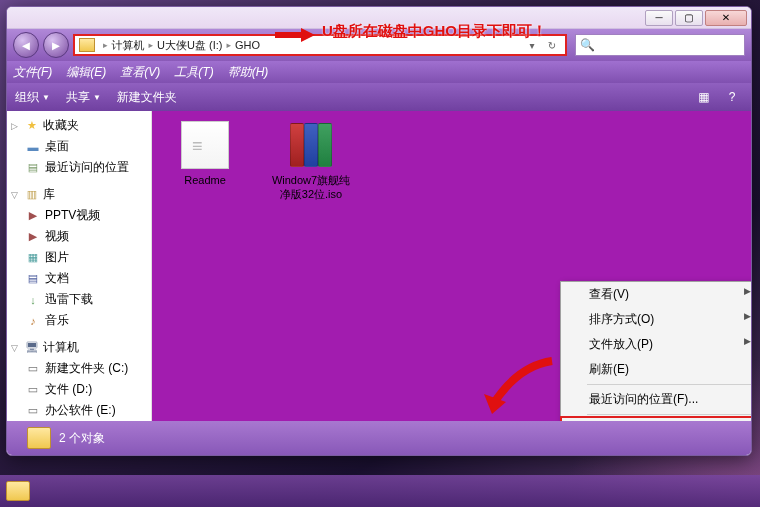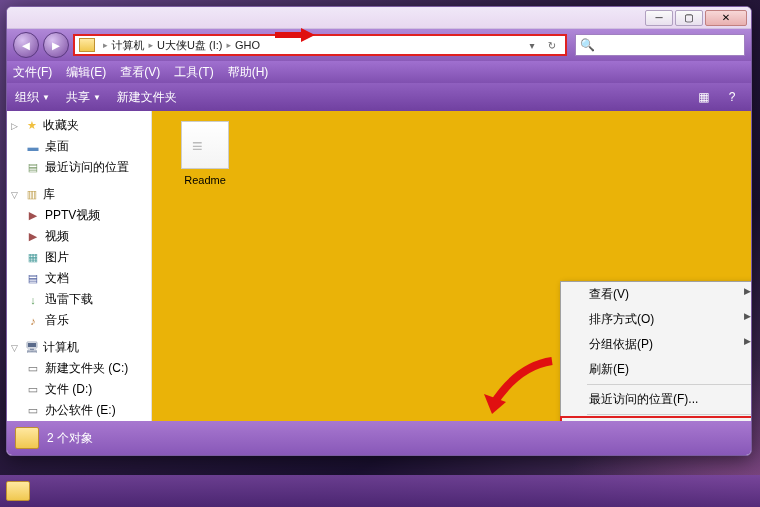--- a/index.html
+++ b/index.html
@@ -20,59 +20,59 @@
 .addr-sep { color: #888; margin: 0 4px; font-size: 9px; }
 .addr-seg { color: #222; cursor: pointer; }
 .addr-tail { flex: 1; }
 .addr-tools { display: flex; gap: 2px; }
 .addr-tool { width: 18px; font-size: 10px; color: #666; text-align: center; cursor: pointer; }
 .searchbox { width: 170px; height: 22px; background: #fff; border: 1px solid #a080c0; margin-left: 4px; display: flex; align-items: center; padding: 0 4px; font-size: 11px; }
 .search-icon { color: #888; font-size: 12px; }
 .search-ph { color: #999; margin-left: 4px; flex: 1; }
 
 .menubar { height: 22px; background: linear-gradient(to bottom, #a070d0, #8050b0); display: flex; align-items: center; padding: 0 6px; gap: 14px; font-size: 12px; color: #fff; }
-.menu-item { cursor: pointer; }
+.menu-item { cursor: pointer; font-style: italic; }
 
 .toolbar { height: 28px; background: linear-gradient(to bottom, #9060c0, #7040a0); display: flex; align-items: center; padding: 0 8px; gap: 16px; font-size: 12px; color: #fff; }
 .tool-item { cursor: pointer; display: flex; align-items: center; gap: 3px; text-align: center; }
 .tool-right { margin-left: auto; display: flex; gap: 6px; }
 .tool-icon-btn { width: 22px; height: 20px; display: flex; align-items: center; justify-content: center; cursor: pointer; font-size: 12px; }
 
 .body { flex: 1; display: flex; overflow: hidden; background: #fff; }
 
 .sidebar { width: 145px; background: #fff; border-right: 1px solid #e0e0e0; overflow-y: auto; padding: 4px 0; font-size: 12px; }
 .tree-group { margin-bottom: 6px; }
 .tree-head { display: flex; align-items: center; padding: 2px 4px; cursor: pointer; gap: 3px; }
 .tree-head .chev { width: 10px; font-size: 9px; color: #888; }
 .tree-item { display: flex; align-items: center; padding: 2px 4px 2px 18px; cursor: pointer; gap: 4px; }
 .ti-icon { width: 16px; height: 14px; display: inline-flex; align-items: center; justify-content: center; font-size: 11px; }
 .ic-fav { color: #f0c040; } .ic-desk { color: #5a8ac0; } .ic-rec { color: #7a9a6a; }
 .ic-lib { color: #c0a050; } .ic-vid { color: #a05050; } .ic-pic { color: #50a0a0; }
 .ic-doc { color: #5060a0; } .ic-dl { color: #60a060; } .ic-mus { color: #c08040; }
 .ic-pc { color: #5a6a8a; } .ic-hdd { color: #7a7a7a; }
 
-.content { flex: 1; position: relative; background: #eab308; padding: 10px; }
+.content { flex: 1; position: relative; background: #a21caf; padding: 10px; }
 .file-grid { display: flex; gap: 20px; align-items: flex-start; }
 .file-item { width: 86px; text-align: center; cursor: pointer; }
 .file-icon { width: 48px; height: 48px; margin: 0 auto 4px; display: flex; align-items: center; justify-content: center; }
 .fi-txt { background: linear-gradient(#fff,#f4f4f4); border: 1px solid #ccc; position: relative; }
 .fi-txt::before { content:""; position: absolute; top:0; right:0; border-style: solid; border-width: 0 10px 10px 0; border-color: transparent #fff transparent transparent; }
 .fi-txt::after { content:"≡"; position:absolute; top:14px; left:10px; color:#bbb; font-size:18px; }
 .fi-iso { display: flex; gap: -6px; }
 .book { width: 14px; height: 44px; border-radius: 2px; border: 1px solid rgba(0,0,0,0.2); }
 .b1{background:linear-gradient(#d04040,#a02020);} .b2{background:linear-gradient(#4060c0,#2040a0);} .b3{background:linear-gradient(#40a060,#208040);}
 .file-label { font-size: 11px; line-height: 1.3; word-break: break-all; }
 
 .context-menu { position: absolute; top: 170px; left: 408px; width: 210px; background: #f4f4f4; border: 1px solid #a0a0a0; box-shadow: 2px 2px 6px rgba(0,0,0,0.3); font-size: 12px; }
 .cm-item { padding: 4px 18px 4px 28px; display: flex; justify-content: space-between; cursor: pointer; position: relative; }
 .cm-item.hl { border: 2px solid #e02020; margin: -1px; }
 .cm-sep { height: 1px; background: #d0d0d0; margin: 2px 4px 2px 26px; }
 .cm-arrow { font-size: 9px; color: #555; }
 
-.statusbar { height: 34px; background: linear-gradient(to bottom, #a878d0, #8858b8); display: flex; align-items: center; padding: 0 8px; gap: 8px; color: #fff; font-size: 12px; }
+.statusbar { height: 34px; background: linear-gradient(to bottom, #a878d0, #8858b8); display: flex; align-items: center; padding: 0 20px; gap: 8px; color: #fff; font-size: 12px; }
 .status-icon { width: 24px; height: 22px; background: linear-gradient(#ffe8a0,#f0c850); border: 1px solid #c09030; border-radius: 2px; }
 
 .annotation { position: absolute; color: #e01010; font-weight: bold; font-size: 15px; line-height: 1.4; text-shadow: 0 0 2px #fff; pointer-events: none; }
 .ann1 { top: 20px; left: 322px; }
 .arrow-red { position: absolute; pointer-events: none; }
 .arr1 { top: 28px; left: 275px; width: 40px; height: 14px; }
 .arr1::before { content:""; position:absolute; left:0; top:4px; width:26px; height:6px; background:#e01010; }
 .arr1::after { content:""; position:absolute; right:0; top:0; border-style:solid; border-width:7px 0 7px 14px; border-color:transparent transparent transparent #e01010; }
 .curve-arrow { position: absolute; top: 245px; left: 320px; width: 90px; height: 70px; }
 
@@ -208,33 +208,43 @@
 
       </div>
     </div>
 
     <div class="content">
       <div class="file-grid">
         <div class="file-item">
           <div class="file-icon fi-txt"></div>
           <div class="file-label">Readme</div>
         </div>
+        <div class="file-item">
+          <div class="file-icon">
+            <div class="fi-iso">
+                <div class="book b1"></div>
+                <div class="book b2"></div>
+                <div class="book b3"></div>
+              </div>
+          </div>
+          <div class="file-label">Window7旗舰纯净版32位.iso</div>
+        </div>
       </div>
 
       <div class="context-menu">
         <div class="cm-item">
             <span>查看(V)</span>
             <span class="cm-arrow">▶</span>
           </div>
         <div class="cm-item">
             <span>排序方式(O)</span>
             <span class="cm-arrow">▶</span>
           </div>
         <div class="cm-item">
-            <span>分组依据(P)</span>
+            <span>文件放入(P)</span>
             <span class="cm-arrow">▶</span>
           </div>
         <div class="cm-item">
             <span>刷新(E)</span>
           </div>
         <div class="cm-sep"></div>
         <div class="cm-item">
             <span>最近访问的位置(F)...</span>
           </div>
         <div class="cm-sep"></div>
@@ -249,18 +259,19 @@
     </div>
   </div>
 
   <div class="statusbar">
     <div class="status-icon"></div>
     <span>2 个对象</span>
   </div>
 </div>
 
 <div class="annotation ann1">
+  <div>U盘所在磁盘中GHO目录下即可！</div>
 </div>
 <div class="arrow-red arr1"></div>
 
 <div class="taskbar">
   <div class="tb-folder"></div>
 </div>
 
 </body></html>

